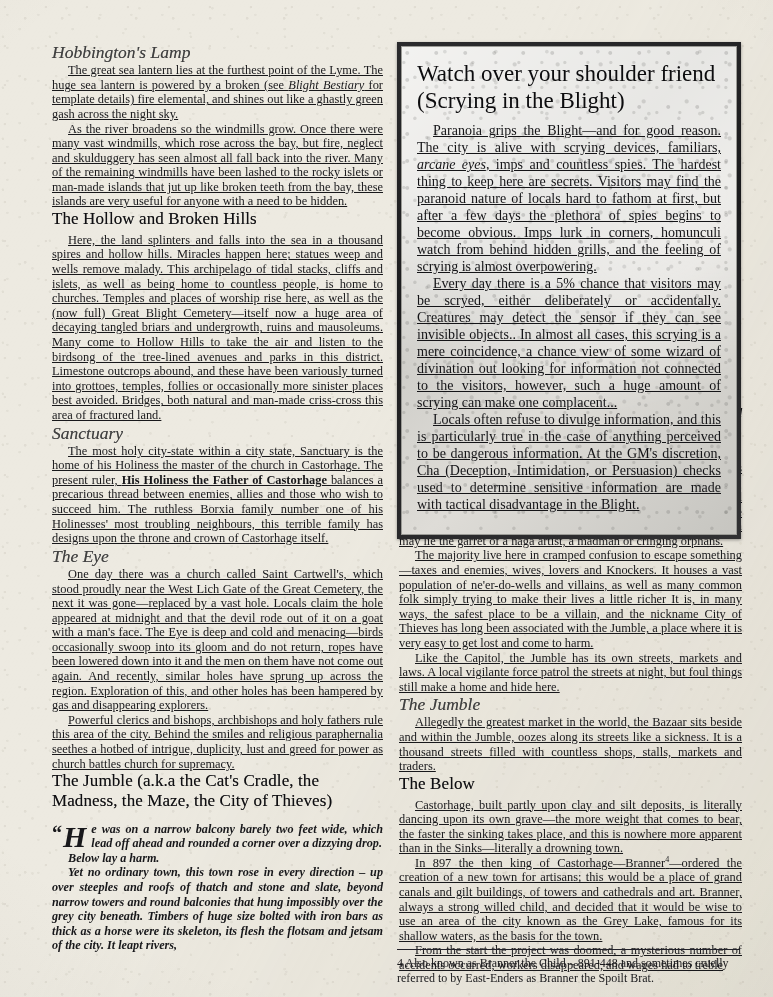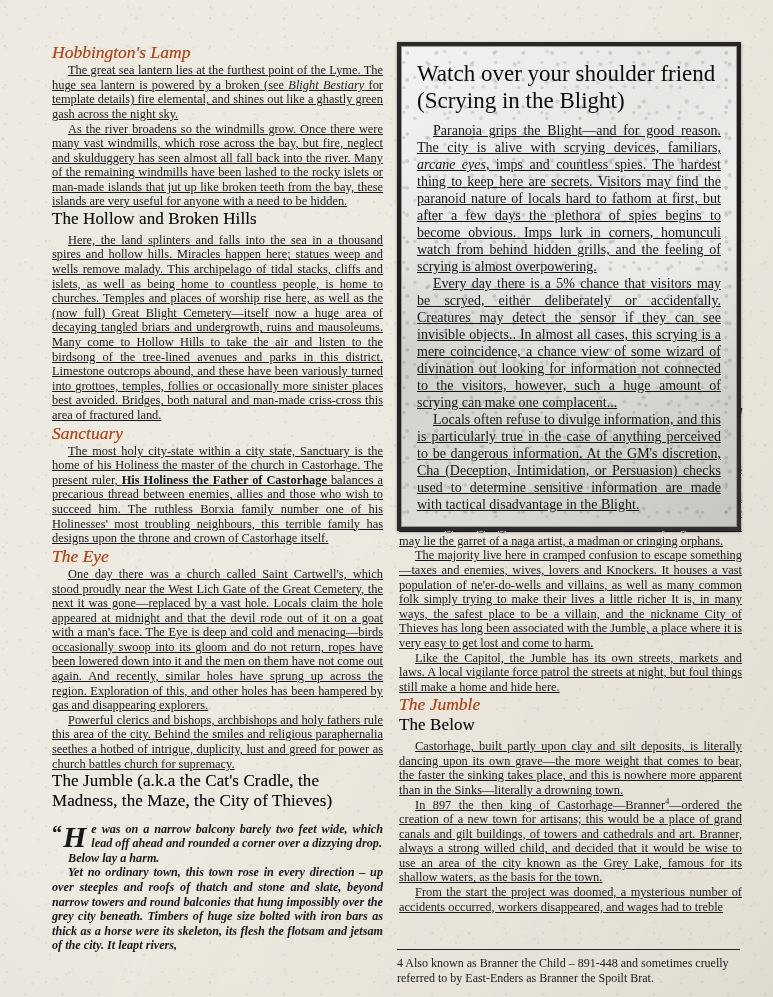--- a/index.html
+++ b/index.html
@@ -78,21 +78,21 @@
     color: #0f0f12;
     text-shadow: 0 0 .4px rgba(20,20,24,.5);
   }
   h3.head-minor {
     font-family: "Liberation Serif", "DejaVu Serif", serif;
     font-style: italic;
     font-size: 17.5px;
     font-weight: 400;
     line-height: 1.15;
     margin: 0 0 1px 0;
-    color: #c2410c;
+    color: #404040;
     text-shadow: 0 0 .4px rgba(20,20,24,.45);
   }
   .sp-before-major { margin-top: 18px; }
   .sp-before-minor { margin-top: 15px; }
 
   
   p.body {
     font-size: 12.4px;
     line-height: 14.6px;
     margin: 0;
@@ -146,21 +146,21 @@
     width: 344px;
     box-sizing: border-box;
     z-index: 3;
     padding: 4px;
     background: linear-gradient(160deg,#2b2b2d 0%,#1b1b1d 45%,#313133 100%);
     box-shadow: 0 1px 3px rgba(0,0,0,.35);
   }
   .sidebar-inner {
     border: 1px solid #9b9b96;
     box-sizing: border-box;
-    padding: 14px 15px 13px 15px;
+    padding: 14px 15px 21px 15px;
     background-color: #d6d5d0;
     background-image:
       radial-gradient(circle at 18% 22%, rgba(90,90,88,.22) 0 1.4px, transparent 2.4px),
       radial-gradient(circle at 62% 47%, rgba(95,95,92,.20) 0 1.5px, transparent 2.6px),
       radial-gradient(circle at 39% 74%, rgba(80,80,78,.18) 0 1.2px, transparent 2.2px),
       radial-gradient(circle at 84% 15%, rgba(100,100,96,.17) 0 1.3px, transparent 2.3px),
       radial-gradient(circle at 8% 62%, rgba(88,88,85,.19) 0 1.1px, transparent 2.1px),
       radial-gradient(circle at 73% 88%, rgba(92,92,90,.16) 0 1.4px, transparent 2.5px),
       radial-gradient(circle at 50% 5%, rgba(255,255,255,.5) 0 40%, transparent 70%),
       linear-gradient(135deg,#e6e5e1 0%,#cfcec9 38%,#dedcd7 62%,#c6c5c0 100%);
@@ -247,20 +247,21 @@
     </div>
 
     <div style="height:11px"></div>
 
     <p class="body">The Jumble is a vast, confusing maze of streets that rise upwards and outwards—some would say in mockery of the Capitol itself.</p>
     <p class="body">It is easy to get lost in the Cradle—streets case below ground and rise again to rooftop streets, taking a dozen ladders before continuing along a gable which ends at a bare wall, beyond which may lie the garret of a naga artist, a madman or cringing orphans.</p>
     <p class="body">The majority live here in cramped confusion to escape something—taxes and enemies, wives, lovers and Knockers. It houses a vast population of ne'er-do-wells and villains, as well as many common folk simply trying to make their lives a little richer It is, in many ways, the safest place to be a villain, and the nickname City of Thieves has long been associated with the Jumble, a place where it is very easy to get lost and come to harm.</p>
     <p class="body">Like the Capitol, the Jumble has its own streets, markets and laws. A local vigilante force patrol the streets at night, but foul things still make a home and hide here.</p>
 
     <h3 class="head-minor sp-before-minor">The Jumble</h3>
+    <p class="body">Allegedly the greatest market in the world, the Bazaar sits beside and within the Jumble, oozes along its streets like a sickness. It is a thousand streets filled with countless shops, stalls, markets and traders.</p>
 
     <h2 class="head-major sp-before-major">The Below</h2>
     <p class="body">Castorhage, built partly upon clay and silt deposits, is literally dancing upon its own grave—the more weight that comes to bear, the faster the sinking takes place, and this is nowhere more apparent than in the Sinks—literally a drowning town.</p>
     <p class="body">In 897 the then king of Castorhage—Branner<sup>4</sup>—ordered the creation of a new town for artisans; this would be a place of grand canals and gilt buildings, of towers and cathedrals and art. Branner, always a strong willed child, and decided that it would be wise to use an area of the city known as the Grey Lake, famous for its shallow waters, as the basis for the town.</p>
     <p class="body">From the start the project was doomed, a mysterious number of accidents occurred, workers disappeared, and wages had to treble</p>
   </div>
 
   <aside class="sidebar">
     <div class="sidebar-inner">
       <h2 class="sidebar-title">Watch over your shoulder friend (Scrying in the Blight)</h2>

